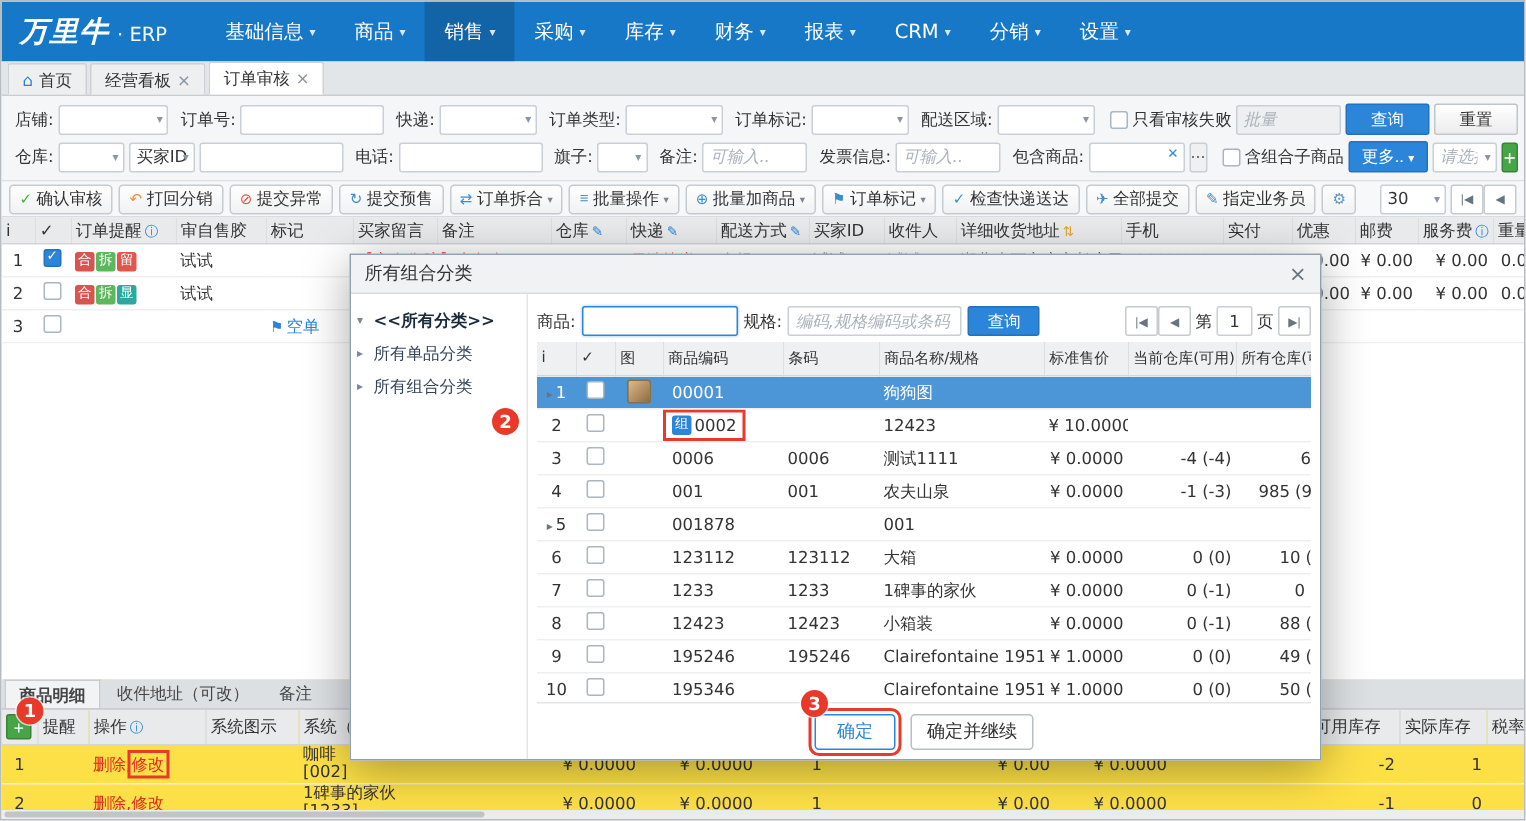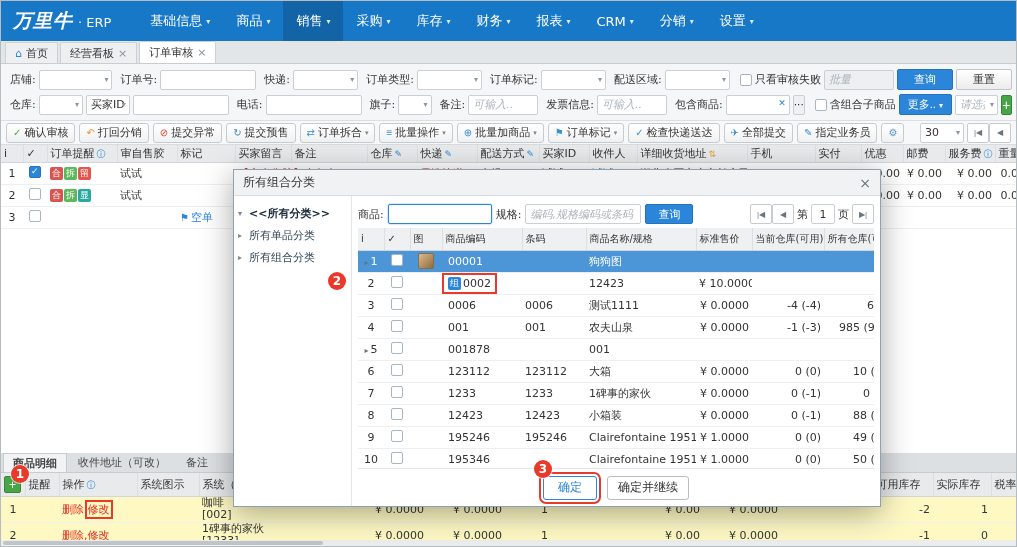--- a/index.html
+++ b/index.html
@@ -70,21 +70,21 @@
   .grid td.ovr{overflow:visible;}
   .hic{margin-left:2px;font-size:9px;}
   .hic:empty{display:none;}
   .otable{width:1034px;}
   .bdg{display:inline-block;width:13px;height:13px;line-height:13px;text-align:center;color:#fff;font-size:9px;border-radius:2px;margin-right:1px;}
   .mark-flag{color:#2b85d8;font-size:10px;margin-right:2px;}
   .mark-txt{color:#2b85d8;}
   .spill{display:inline-block;white-space:nowrap;}
 
   
-  .detail{position:absolute;left:0;top:452px;width:1017px;height:95px;background:#fef9c3;z-index:10;}
+  .detail{position:absolute;left:0;top:452px;width:1017px;height:95px;background:#fde047;z-index:10;}
   .dtabs{height:20px;background:#dde0e3;border-bottom:1px solid #c8ccd0;display:flex;align-items:flex-end;padding-left:2px;gap:2px;}
   .dtab{padding:0 9px;height:19px;line-height:19px;font-size:11px;color:#444;cursor:pointer;}
   .dtab[data-active="true"]{background:#f2f3f5;border:1px solid #c8ccd0;border-bottom:none;font-weight:bold;}
   .dgrid{width:1038px;}
   .dgrid th{height:23px;}
   .dgrid td{height:26px;}
   .add-abs{position:absolute;left:3px;top:23px;z-index:5;width:17px;height:17px;font-size:12px;}
   .pname{font-size:10px;color:#d9604c;line-height:12px;}
   .op-link{color:#e02b1d;text-decoration:none;cursor:pointer;}
   .op-comma{color:#e02b1d;}

